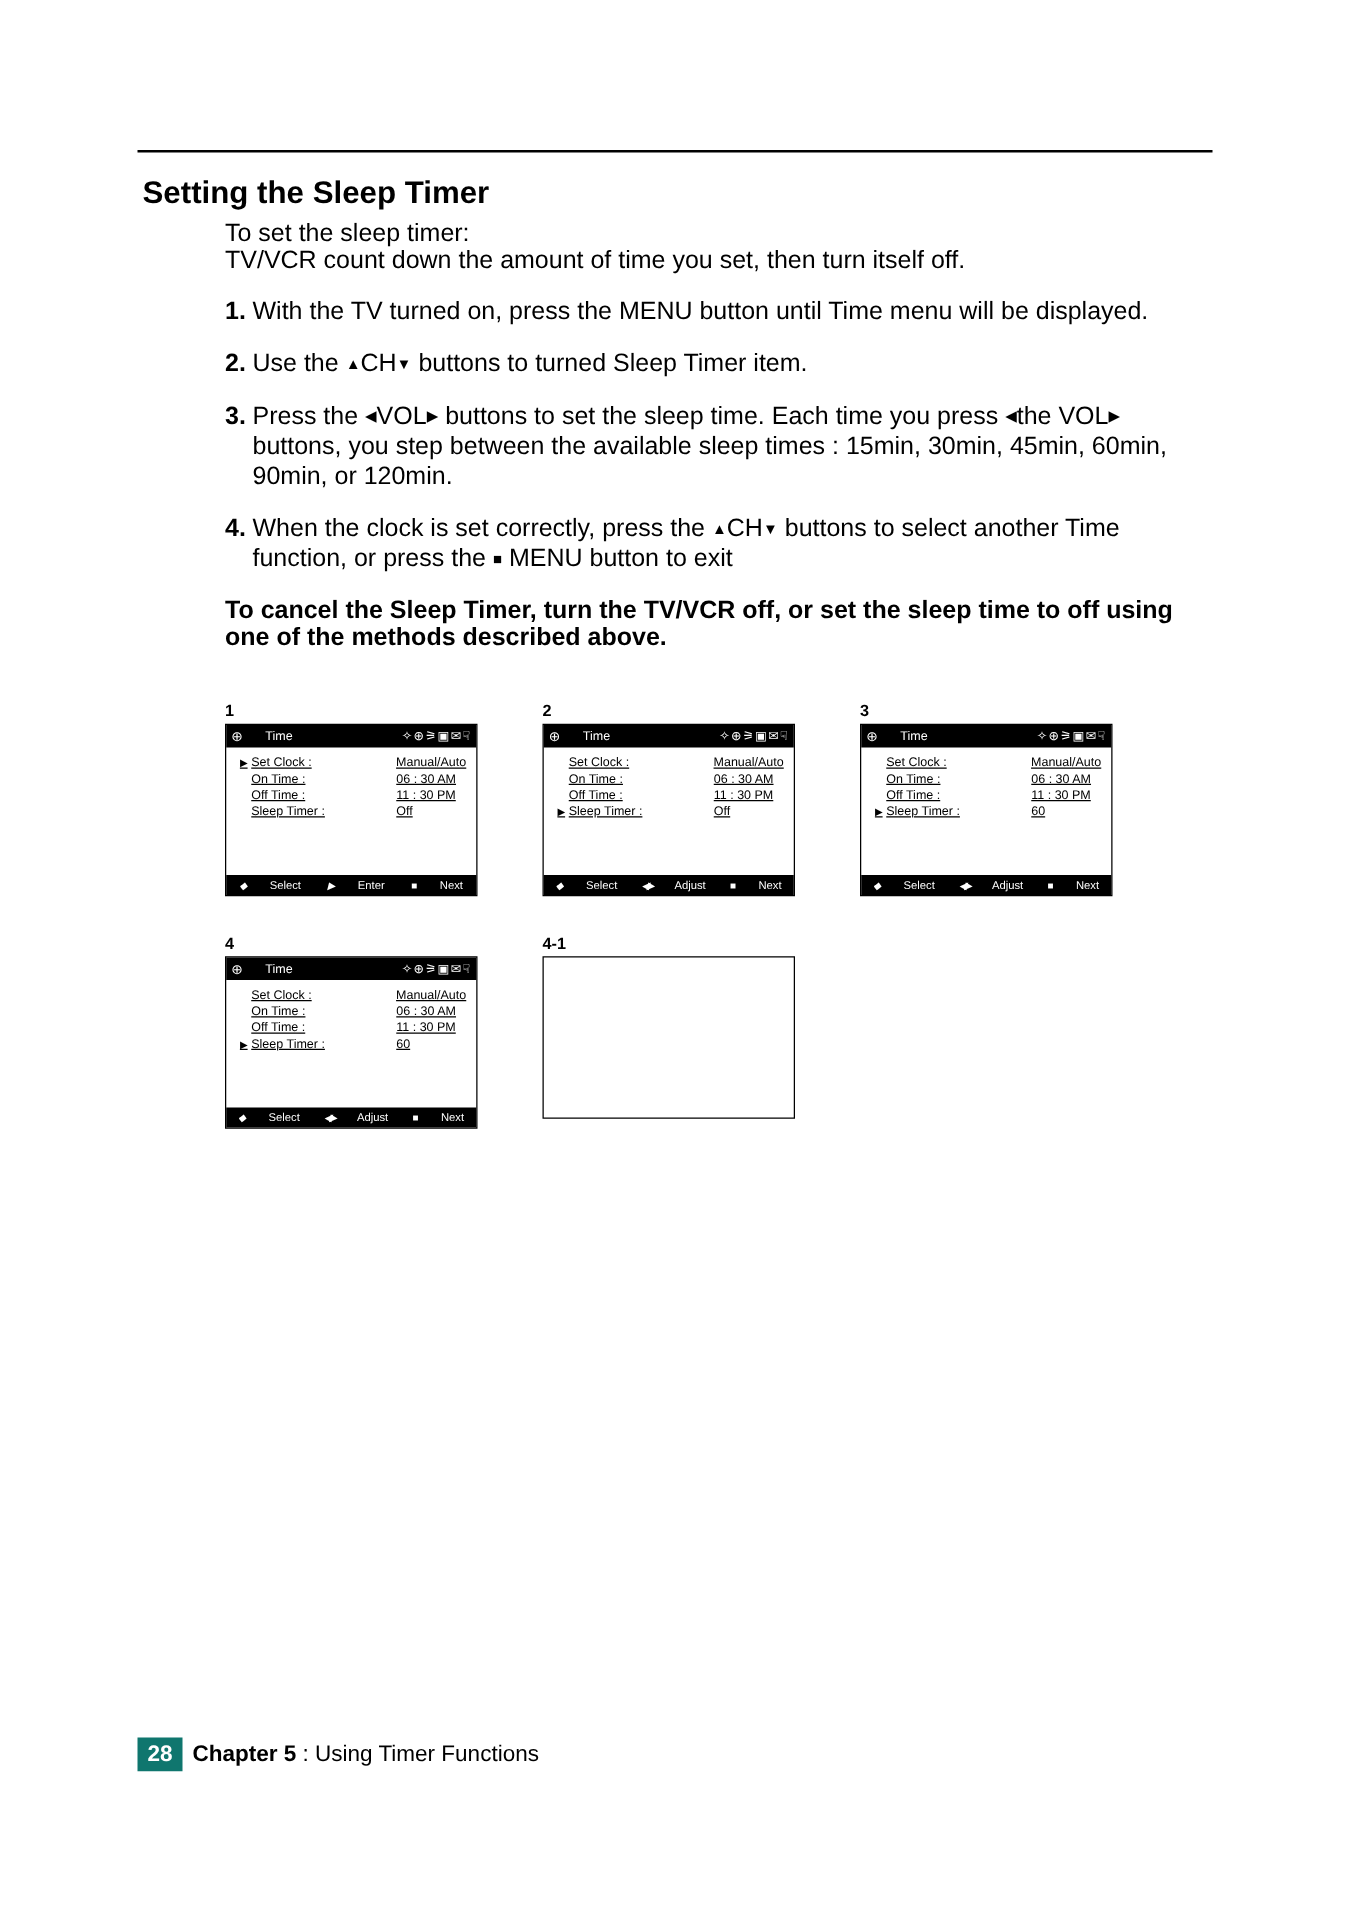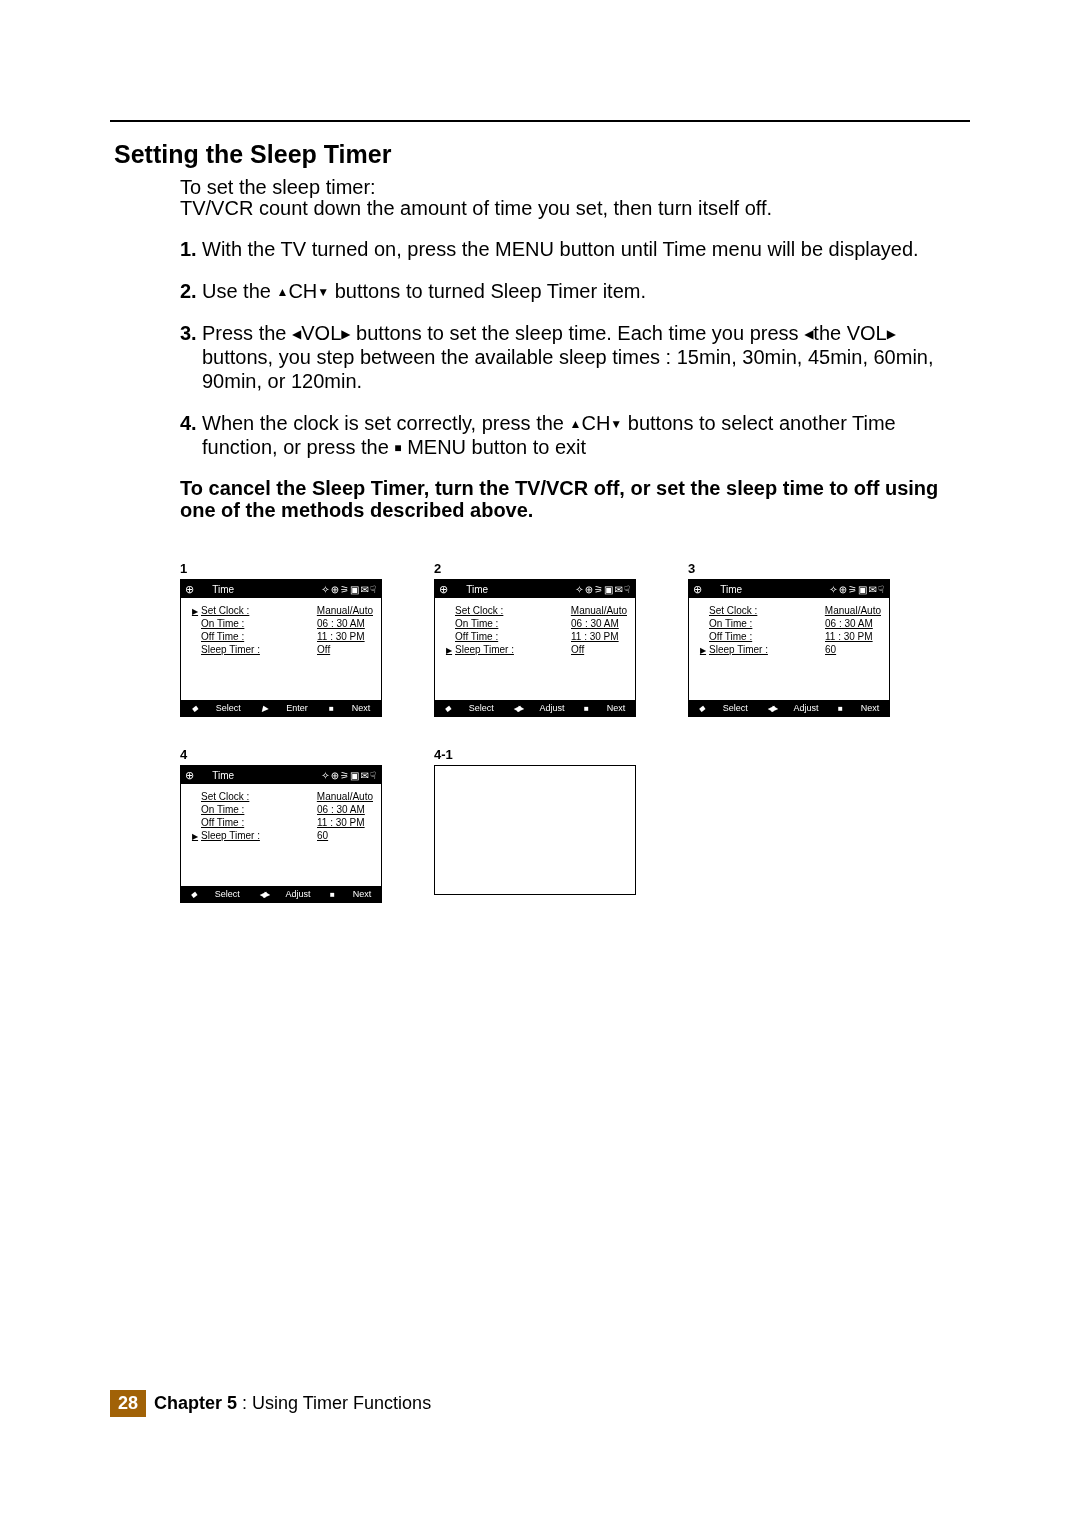--- a/index.html
+++ b/index.html
@@ -81,21 +81,21 @@
     width:200px; height:128px;
   }
   .page-footer {
     position:absolute;
     left:110px;
     top:1390px;
     font-size:18px;
     display:flex; align-items:center; gap:8px;
   }
   .page-num-box {
-    background:#a16207; color:#fff;
+    background:#0f766e; color:#fff;
     padding:3px 8px;
     font-weight:bold;
   }
 </style>
 </head>
 <body>
 
 <div class="rule"></div>
 
 <h2 class="section-title">Setting the Sleep Timer</h2>

